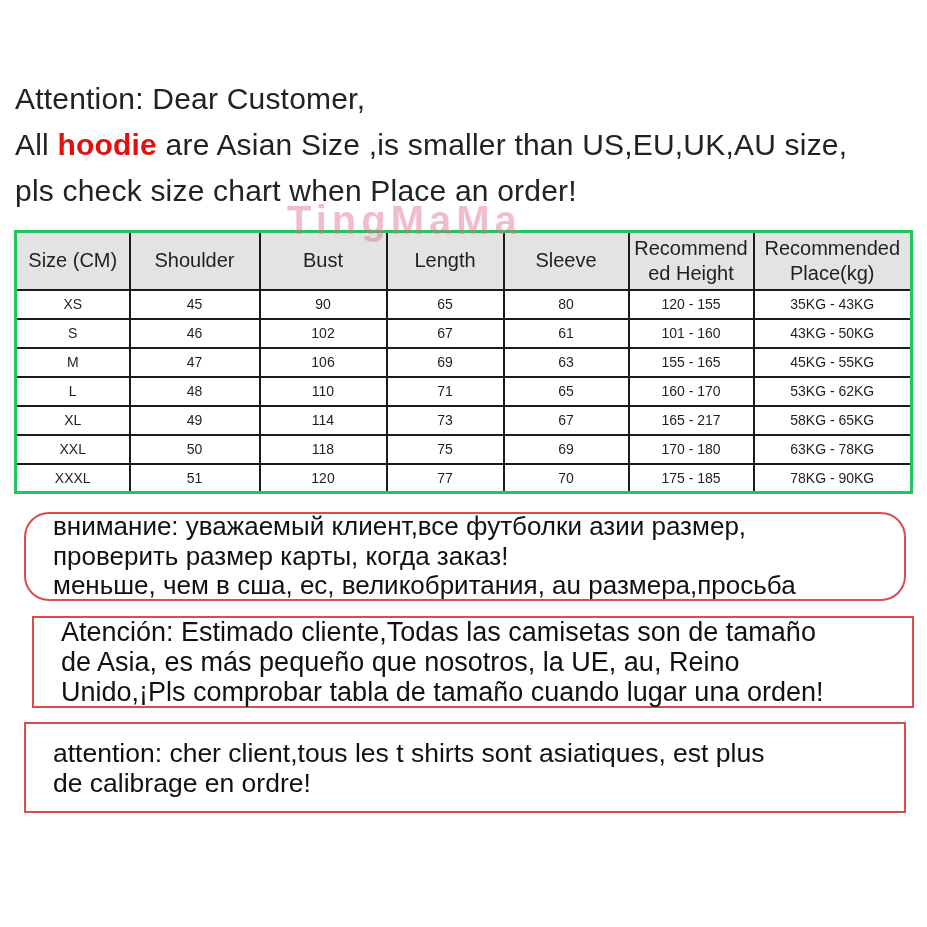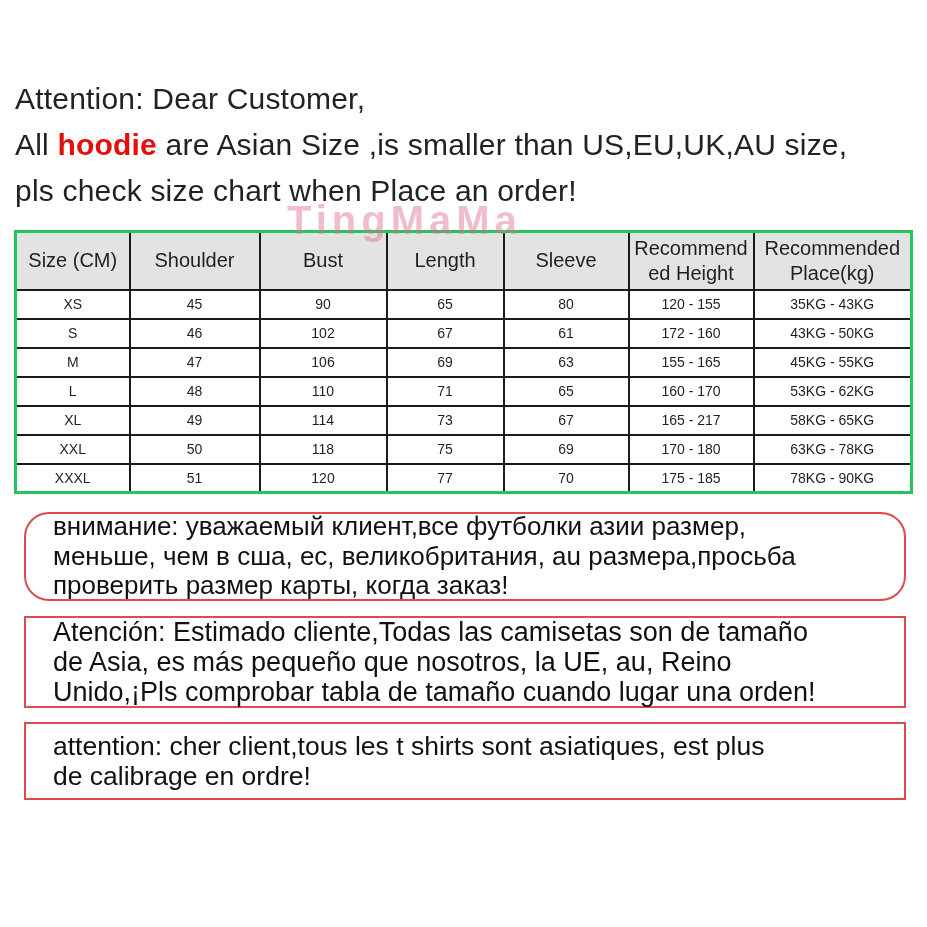--- a/index.html
+++ b/index.html
@@ -85,22 +85,22 @@
     border: 2px solid #dd4b4b;
     background: #ffffff;
     display: flex;
     flex-direction: column;
     justify-content: center;
     padding-left: 27px;
     color: #111111;
   }
   .notice-box .nline { white-space: nowrap; }
   .notice-ru { top: 512px; height: 89px; font-size: 26px; line-height: 29.5px; border-radius: 25px; }
-  .notice-es { top: 616px; height: 92px; font-size: 27px; line-height: 30px; }
-  .notice-fr { top: 722px; height: 78px; font-size: 26.5px; line-height: 30px; }
+  .notice-es { top: 616px; height: 92px; font-size: 27px; line-height: 30px; margin-left: 8px; }
+  .notice-fr { top: 722px; height: 91px; font-size: 26.5px; line-height: 30px; }
 </style>
 </head>
 <body>
 
 <div class="page">
 
   <div class="headline">
     <div>Attention: Dear Customer,</div>
     <div>
       <span>All </span><span class="hl-red">hoodie</span><span> are  Asian Size ,is smaller than US,EU,UK,AU size,</span>
@@ -143,21 +143,21 @@
           <td>80</td>
           <td>120 - 155</td>
           <td>35KG - 43KG</td>
         </tr>
         <tr>
           <td>S</td>
           <td>46</td>
           <td>102</td>
           <td>67</td>
           <td>61</td>
-          <td>172 - 160</td>
+          <td>101 - 160</td>
           <td>43KG - 50KG</td>
         </tr>
         <tr>
           <td>M</td>
           <td>47</td>
           <td>106</td>
           <td>69</td>
           <td>63</td>
           <td>155 - 165</td>
           <td>45KG - 55KG</td>
@@ -197,22 +197,22 @@
           <td>70</td>
           <td>175 - 185</td>
           <td>78KG - 90KG</td>
         </tr>
       </tbody>
     </table>
   </div>
 
   <div class="notice-box notice-ru">
     <div class="nline">внимание: уважаемый клиент,все футболки азии размер,</div>
+    <div class="nline">проверить размер карты, когда заказ!</div>
     <div class="nline">меньше, чем в сша, ес, великобритания, au размера,просьба</div>
-    <div class="nline">проверить размер карты, когда заказ!</div>
   </div>
 
   <div class="notice-box notice-es">
     <div class="nline">Atención: Estimado cliente,Todas las camisetas son de tamaño</div>
     <div class="nline">de Asia, es más pequeño que nosotros, la UE, au, Reino</div>
     <div class="nline">Unido,¡Pls comprobar tabla de tamaño cuando lugar una orden!</div>
   </div>
 
   <div class="notice-box notice-fr">
     <div class="nline">attention: cher client,tous les t shirts sont asiatiques, est plus</div>

